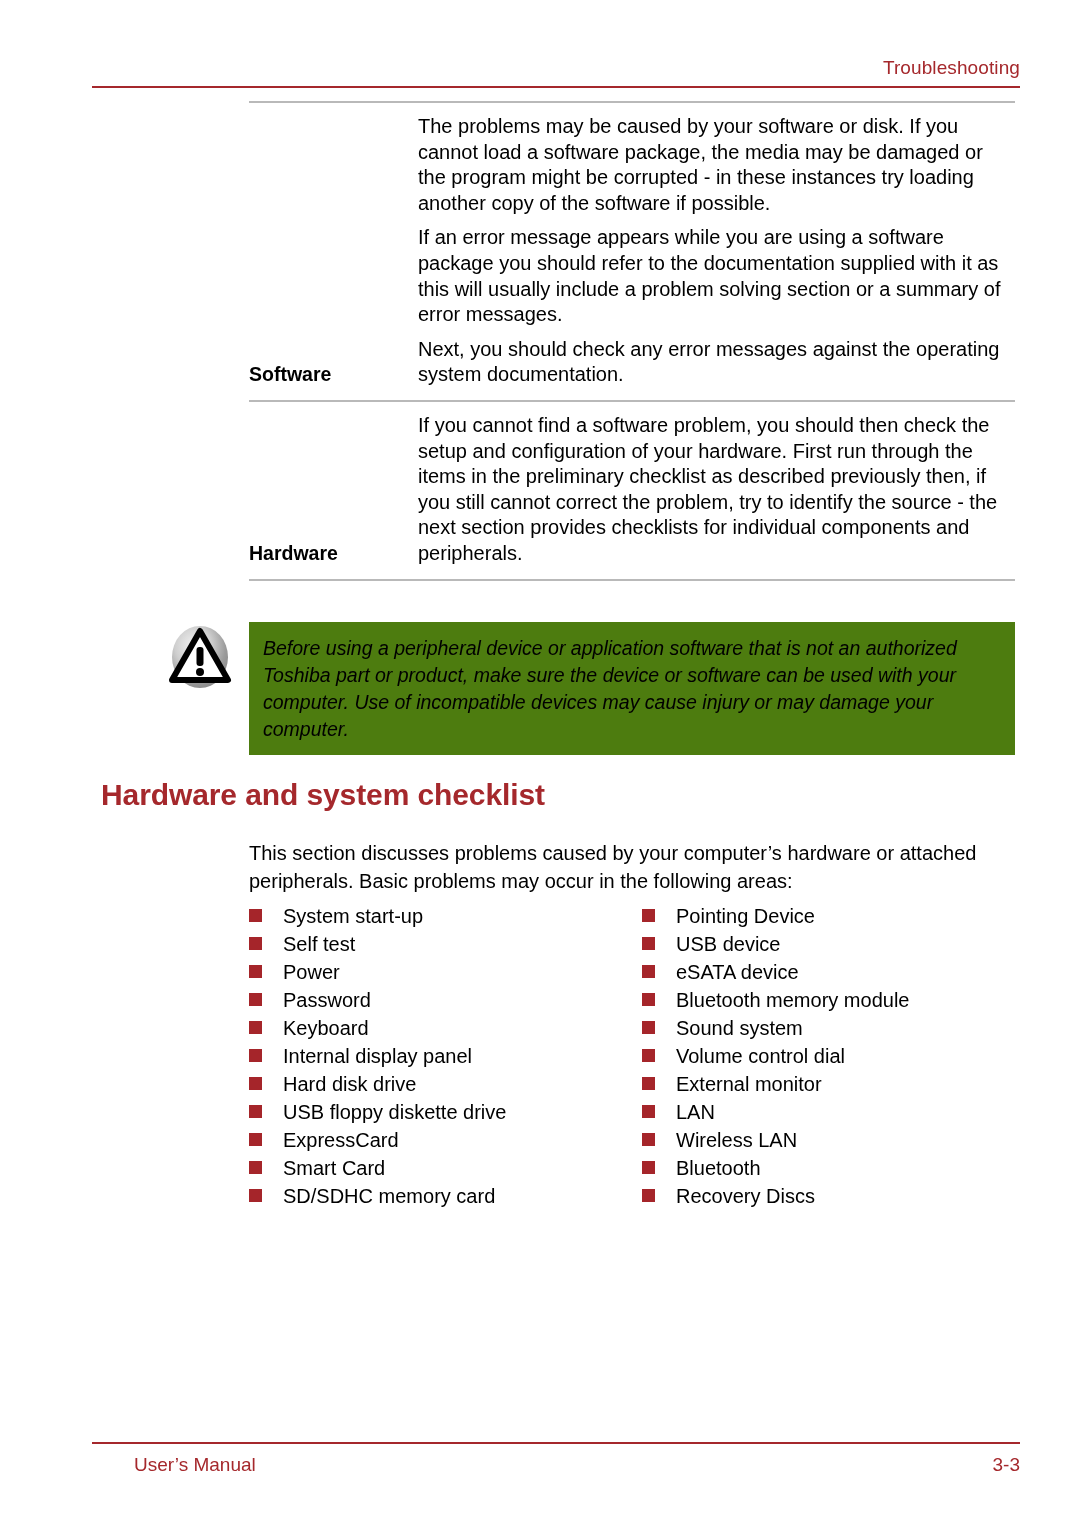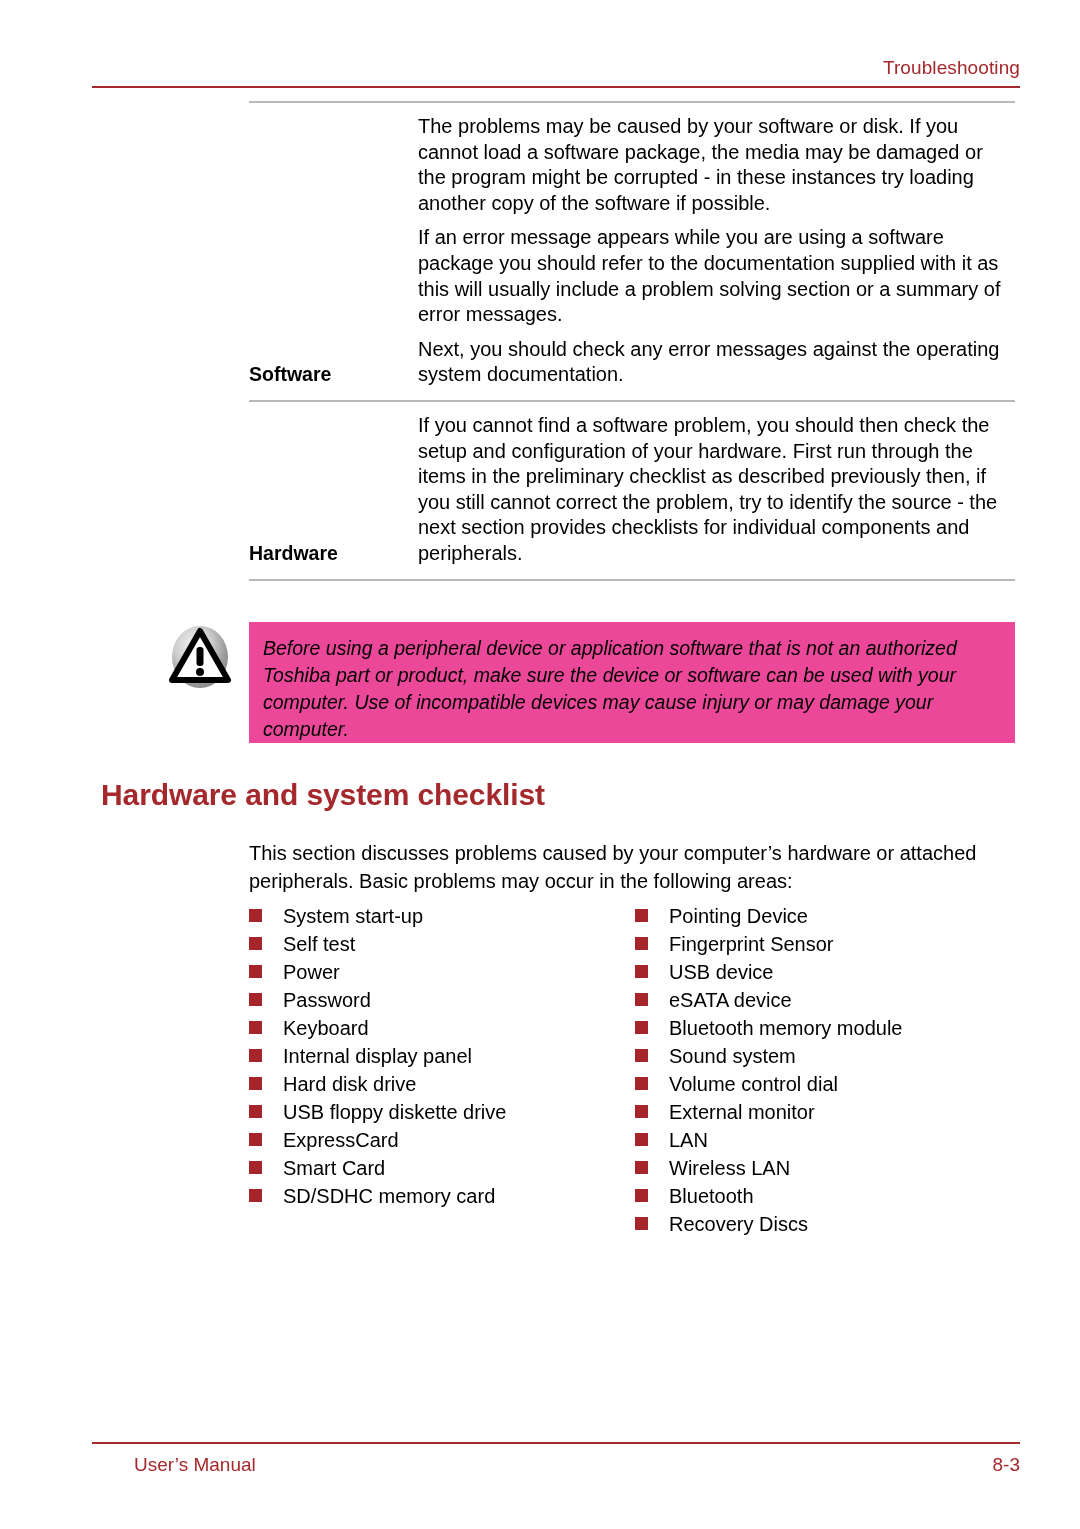--- a/index.html
+++ b/index.html
@@ -87,23 +87,23 @@
   .def-desc p:last-child {
     margin-bottom: 0;
   }
 
   
   .callout {
     position: absolute;
     left: 249px;
     top: 622px;
     width: 766px;
-    background: #ec4899;
+    background: #4d7c0f;
     box-sizing: border-box;
-    padding: 13px 16px 0 14px;
+    padding: 13px 16px 12px 14px;
   }
   .callout-text {
     font-style: italic;
     font-size: 19.5px;
     line-height: 27px;
     color: #000;
   }
   .callout-icon {
     position: absolute;
     left: 165px;
@@ -134,21 +134,21 @@
     color: #000;
   }
 
   
   .bullet-columns {
     position: absolute;
     left: 249px;
     top: 902px;
     width: 770px;
     display: flex;
-    gap: 1px;
+    gap: 8px;
     justify-content: space-between;
   }
   .bullet-col {
     width: 385px;
     flex: 0 0 385px;
   }
   .bullet-item {
     display: flex;
     align-items: baseline;
     height: 28px;
@@ -297,24 +297,20 @@
         <span class="bullet-label">SD/SDHC memory card</span>
       </div>
     </div>
   <div class="bullet-col" id="col-right">
       <div class="bullet-item">
         <span class="bullet-marker"></span>
         <span class="bullet-label">Pointing Device</span>
       </div>
       <div class="bullet-item">
         <span class="bullet-marker"></span>
-        <span class="bullet-label">Fingerprint Sensor</span>
-      </div>
-      <div class="bullet-item">
-        <span class="bullet-marker"></span>
         <span class="bullet-label">USB device</span>
       </div>
       <div class="bullet-item">
         <span class="bullet-marker"></span>
         <span class="bullet-label">eSATA device</span>
       </div>
       <div class="bullet-item">
         <span class="bullet-marker"></span>
         <span class="bullet-label">Bluetooth memory module</span>
       </div>
@@ -346,15 +342,15 @@
         <span class="bullet-marker"></span>
         <span class="bullet-label">Recovery Discs</span>
       </div>
     </div>
 </div>
 
 <div class="page-footer">
   <div class="footer-rule"></div>
   <div class="footer-row">
     <span>User’s Manual</span>
-    <span>8-3</span>
+    <span>3-3</span>
   </div>
 </div>
 
 </body></html>

